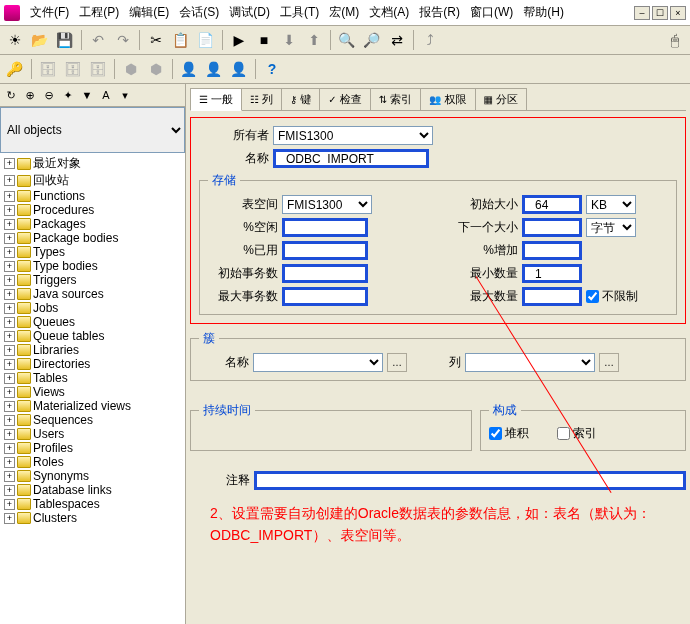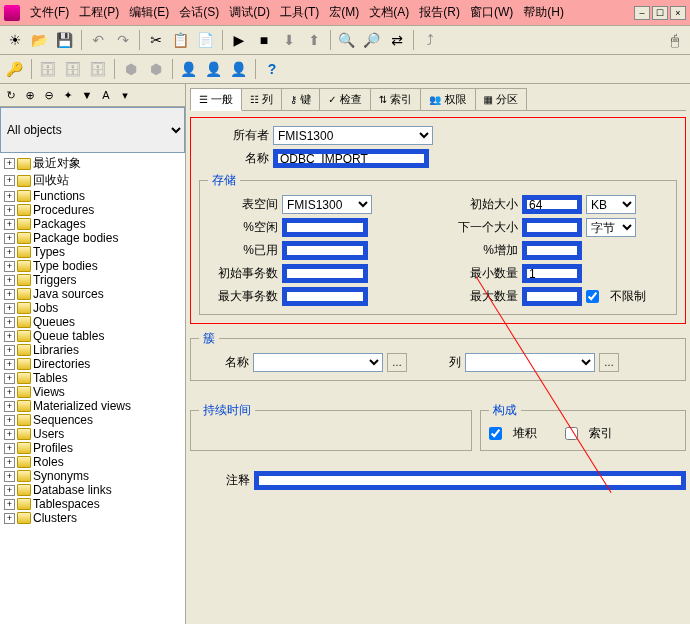--- a/index.html
+++ b/index.html
@@ -1,17 +1,17 @@
 <!DOCTYPE html>
 <html><head>
 <meta charset="utf-8">
 <style>
 * { box-sizing: border-box; margin: 0; padding: 0; }
 body { font-family: "Microsoft YaHei", SimSun, Arial, sans-serif; font-size: 12px; background: #ece9d8; width: 690px; height: 624px; overflow: hidden; position: relative; }
-.menubar { background: #fca5a5; padding: 2px 4px; border-bottom: 1px solid #aca899; display: flex; align-items: center; gap: 2px; }
+.menubar { background: #ffffff; padding: 2px 4px; border-bottom: 1px solid #aca899; display: flex; align-items: center; gap: 2px; }
 .menubar .app-icon { width: 16px; height: 16px; background: linear-gradient(#f0a, #a06); border-radius: 2px; margin-right: 4px; }
 .menubar span { padding: 2px 4px; cursor: default; }
 .window-controls { margin-left: auto; display: flex; gap: 2px; }
 .window-controls div { width: 16px; height: 14px; border: 1px solid #888; background: #ece9d8; font-size: 9px; text-align: center; line-height: 12px; }
 .toolbar { background: #ece9d8; padding: 3px 4px; border-bottom: 1px solid #aca899; display: flex; align-items: center; gap: 3px; }
 .toolbar .btn { width: 22px; height: 22px; border: 1px solid transparent; display: flex; align-items: center; justify-content: center; font-size: 14px; }
 .toolbar .sep { width: 1px; height: 20px; background: #aca899; margin: 0 2px; }
 .main-area { display: flex; height: 540px; }
 .tree-pane { width: 186px; border-right: 1px solid #aca899; display: flex; flex-direction: column; background: #fff; }
 .tree-toolbar { background: #ece9d8; padding: 2px; display: flex; gap: 1px; border-bottom: 1px solid #aca899; }
@@ -23,30 +23,30 @@
 .tree-item .folder { width: 14px; height: 12px; background: linear-gradient(#fff2b0, #e6c028); border: 1px solid #b89600; border-radius: 1px; }
 .content-pane { flex: 1; background: #ece9d8; padding: 4px; position: relative; }
 .tabs { display: flex; border-bottom: 1px solid #aca899; margin-bottom: 6px; }
 .tab { padding: 3px 8px; border: 1px solid #aca899; border-bottom: none; margin-right: -1px; background: #ece9d8; font-size: 11px; display: flex; align-items: center; gap: 3px; }
 .tab.active { background: #fff; border-bottom: 1px solid #fff; margin-bottom: -1px; }
 .tab .ti { font-size: 10px; }
 .form-area { position: relative; }
 .red-box { border: 1px solid #ff0000; padding: 8px; margin-bottom: 6px; position: relative; }
 .row { display: flex; align-items: center; margin-bottom: 4px; gap: 4px; }
 .lbl { text-align: right; width: 70px; font-size: 12px; }
-.inp { border: 5px solid #1d4ed8; padding: 1px 2px; font-size: 12px; height: 19px; background: #fff; }
+.inp { border: 3px solid #1d4ed8; padding: 1px 10px; font-size: 12px; height: 19px; background: #fff; }
 .sel { border: 1px solid #7f9db9; font-size: 12px; height: 19px; background: #fff; }
 fieldset { border: 1px solid #aca899; padding: 6px 8px 4px; margin-top: 4px; }
 legend { color: #0046d5; font-size: 12px; padding: 0 4px; }
 .storage-grid { display: flex; gap: 20px; }
 .storage-col { flex: 1; }
 .annotation { color: #ff0000; font-size: 14px; padding: 8px 20px; line-height: 1.6; }
 .red-line { position: absolute; border-top: 1px solid #ff0000; transform-origin: left center; z-index: 10; pointer-events: none; }
 .small-btn { width: 20px; height: 19px; border: 1px solid #aca899; background: #ece9d8; font-size: 10px; text-align: center; line-height: 17px; }
-.chk { display: flex; align-items: center; gap: 11px; font-size: 12px; }
+.chk { display: flex; align-items: center; gap: 3px; font-size: 12px; }
 .chk input { width: 13px; height: 13px; }
 </style>
 </head>
 <body>
 
 <div class="menubar">
   <div class="app-icon"></div>
   <span>文件(F)</span>
   <span>工程(P)</span>
   <span>编辑(E)</span>
@@ -379,15 +379,16 @@
                 <input type="checkbox" style="">
                 <span>索引</span>
               </label>
           </div>
         </fieldset>
       </div>
       <div class="row" style="margin-top:20px">
         <div class="lbl" style="width:60px">注释</div>
         <input class="inp" style="flex: 1 1 0%;">
       </div>
+      <div class="annotation">2、设置需要自动创建的Oracle数据表的参数信息，如：表名（默认为：ODBC_IMPORT）、表空间等。</div>
     </div>
   </div>
 </div>
 
 </body></html>

